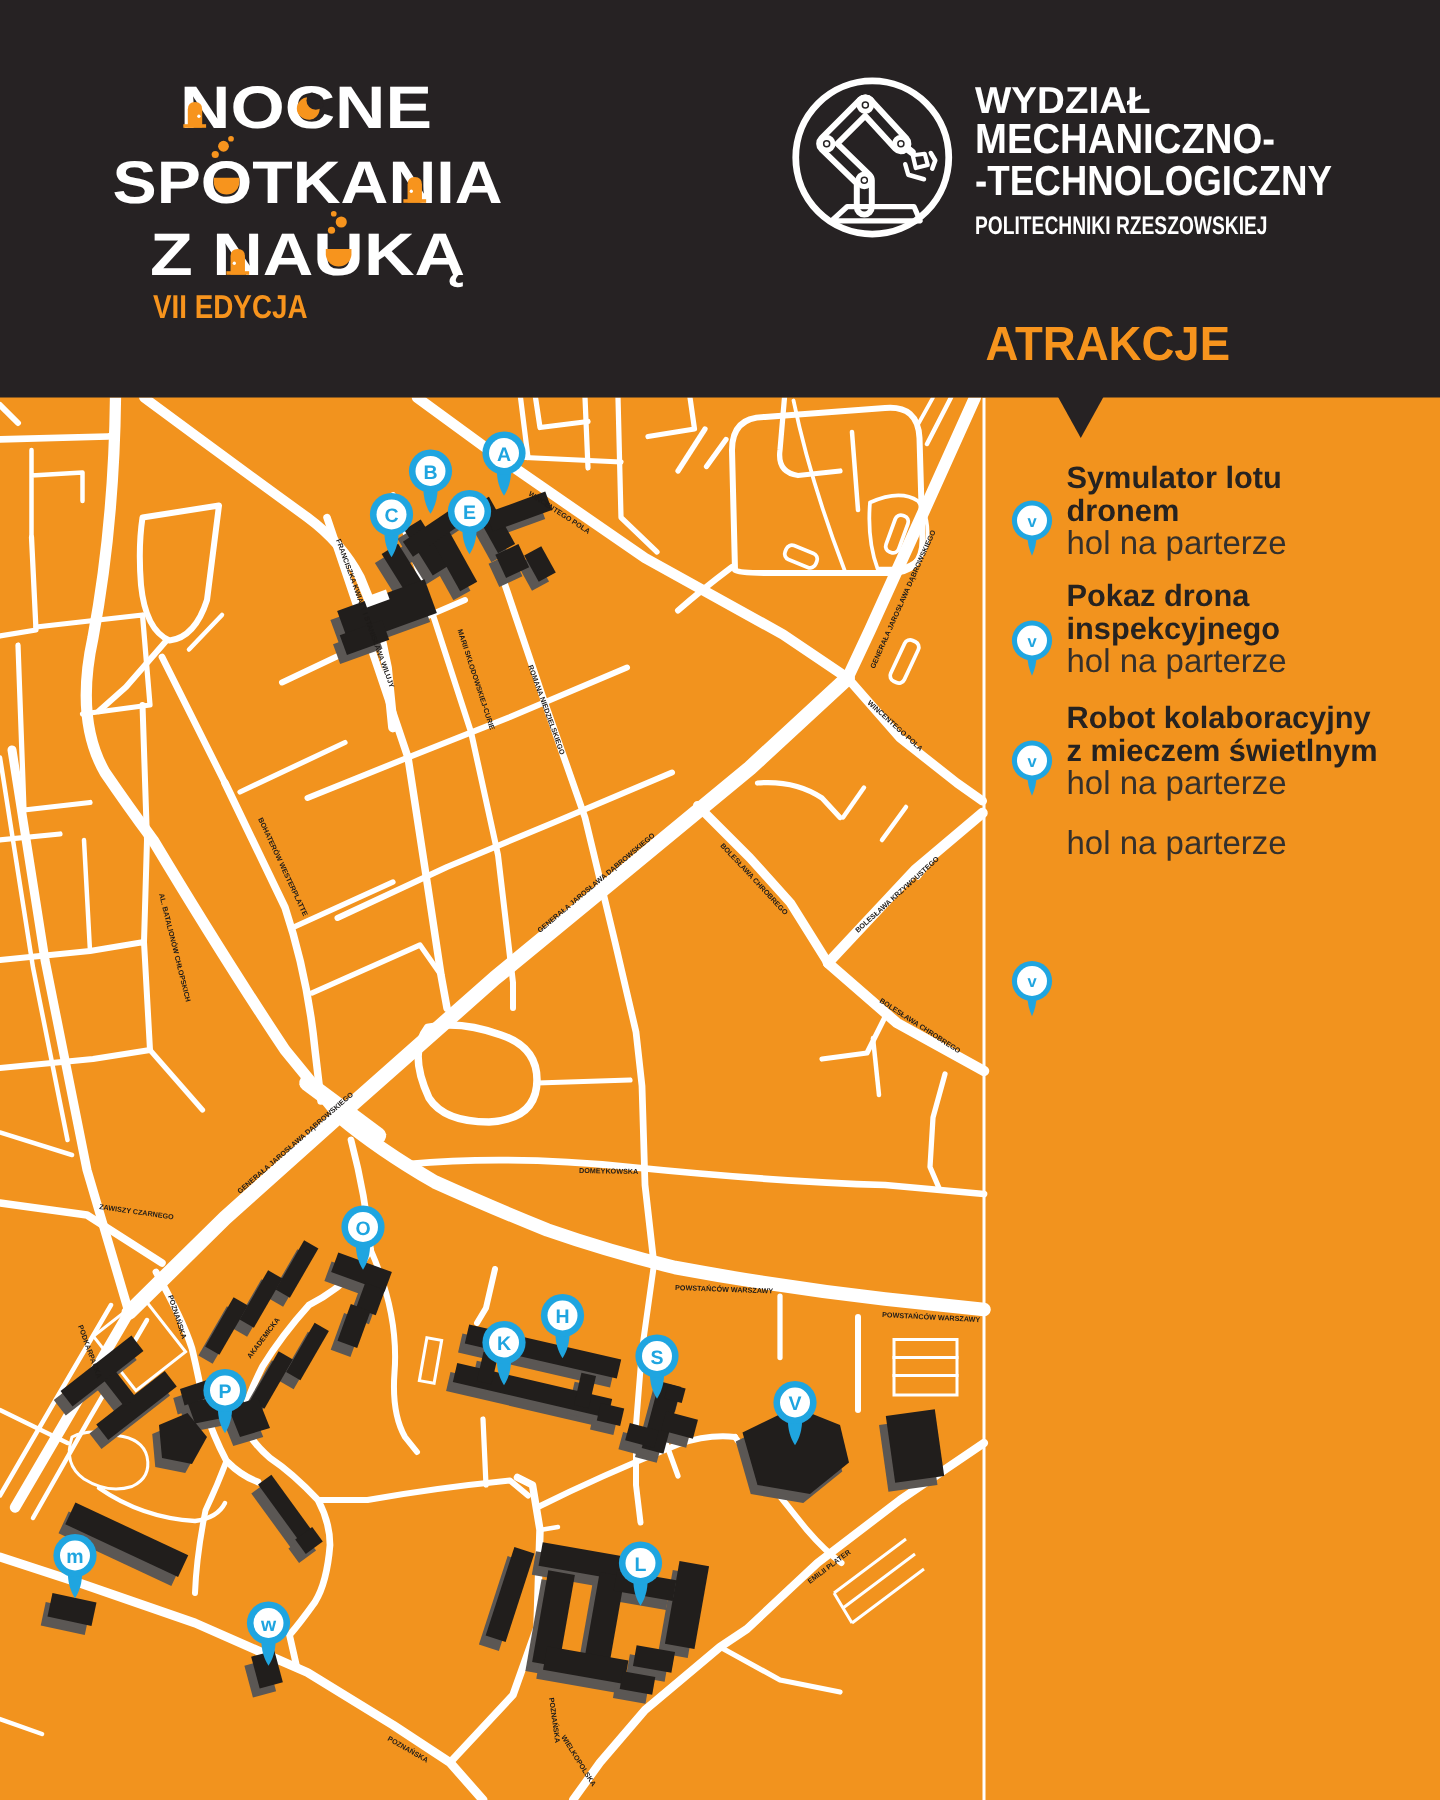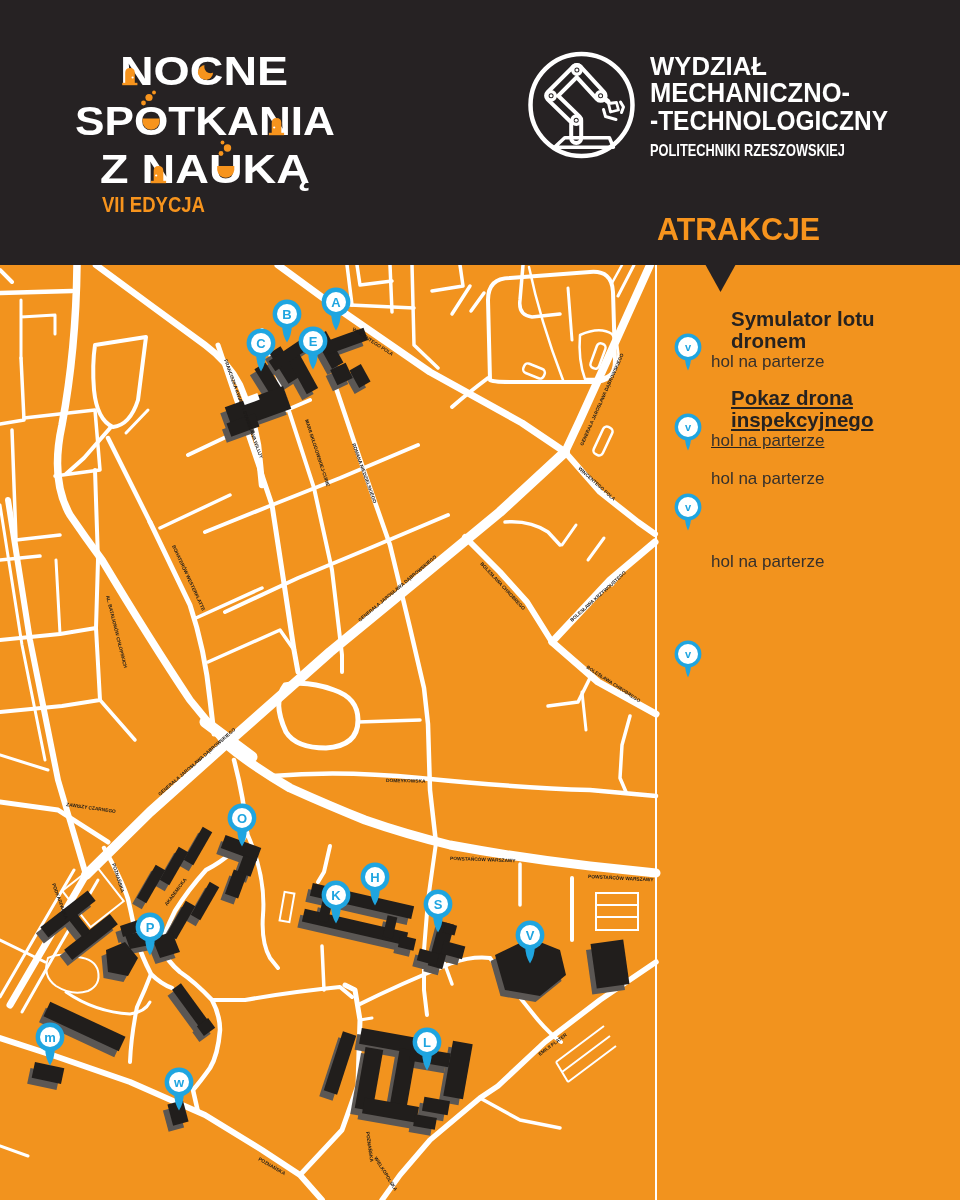--- a/index.html
+++ b/index.html
@@ -1,22 +1,22 @@
 <!DOCTYPE html>
 <html><head>
 <meta charset="utf-8">
 <style>
   html,body{margin:0;padding:0;}
   body{width:960px;height:1200px;overflow:hidden;background:#F2931E;font-family:"Liberation Sans",sans-serif;}
   #page{position:relative;width:960px;height:1200px;}
   #head{position:absolute;left:0;top:0;z-index:3;}
   #map{position:absolute;left:0;top:265px;}
   .ti{position:absolute;left:711px;width:250px;color:#262220;}
-  .ti b{display:block;font-weight:bold;font-size:20.5px;line-height:21.7px;letter-spacing:0;margin-left:20px;}
-  .ti span{display:block;font-weight:400;font-size:17px;line-height:21.7px;color:#35302c;}
+  .ti b{display:block;font-weight:bold;font-size:20.5px;line-height:21.7px;letter-spacing:0;}
+  .ti span{display:block;font-weight:400;font-size:22px;line-height:21.7px;color:#35302c;}
 </style>
 </head>
 <body>
 <div id="page">
 <svg id="head" width="960" height="300" viewBox="0 0 960 300">
   <rect x="0" y="0" width="960" height="265" fill="#262223"></rect>
   <polygon points="705,264 736,264 720.5,292" fill="#262223"></polygon>
 
   <g fill="#ffffff" font-family="Liberation Sans" font-weight="bold">
     <text x="120" y="85" font-size="40" textLength="168" lengthAdjust="spacingAndGlyphs">NOCNE</text>
@@ -403,23 +403,24 @@
           <text y="4" fill="#1FA5E0">v</text>
         </g>
   </g>
   <line x1="656" y1="265" x2="656" y2="1200" stroke="#ffffff" stroke-width="2"></line>
 </svg>
 
 <div class="ti" style="top:308px;">
       <b>Symulator lotu<br>dronem</b>
       <span>hol na parterze</span>
     </div>
-<div class="ti" style="top:387px;text-decoration:underline;">
+<div class="ti" style="top:387px;">
       <b>Pokaz drona<br>inspekcyjnego</b>
       <span>hol na parterze</span>
     </div>
 <div class="ti" style="top:468px;">
+      <b>Robot kolaboracyjny<br>z mieczem świetlnym</b>
       <span>hol na parterze</span>
     </div>
 <div class="ti" style="top:551px;">
       <span>hol na parterze</span>
     </div>
 </div>
 
 </body></html>

